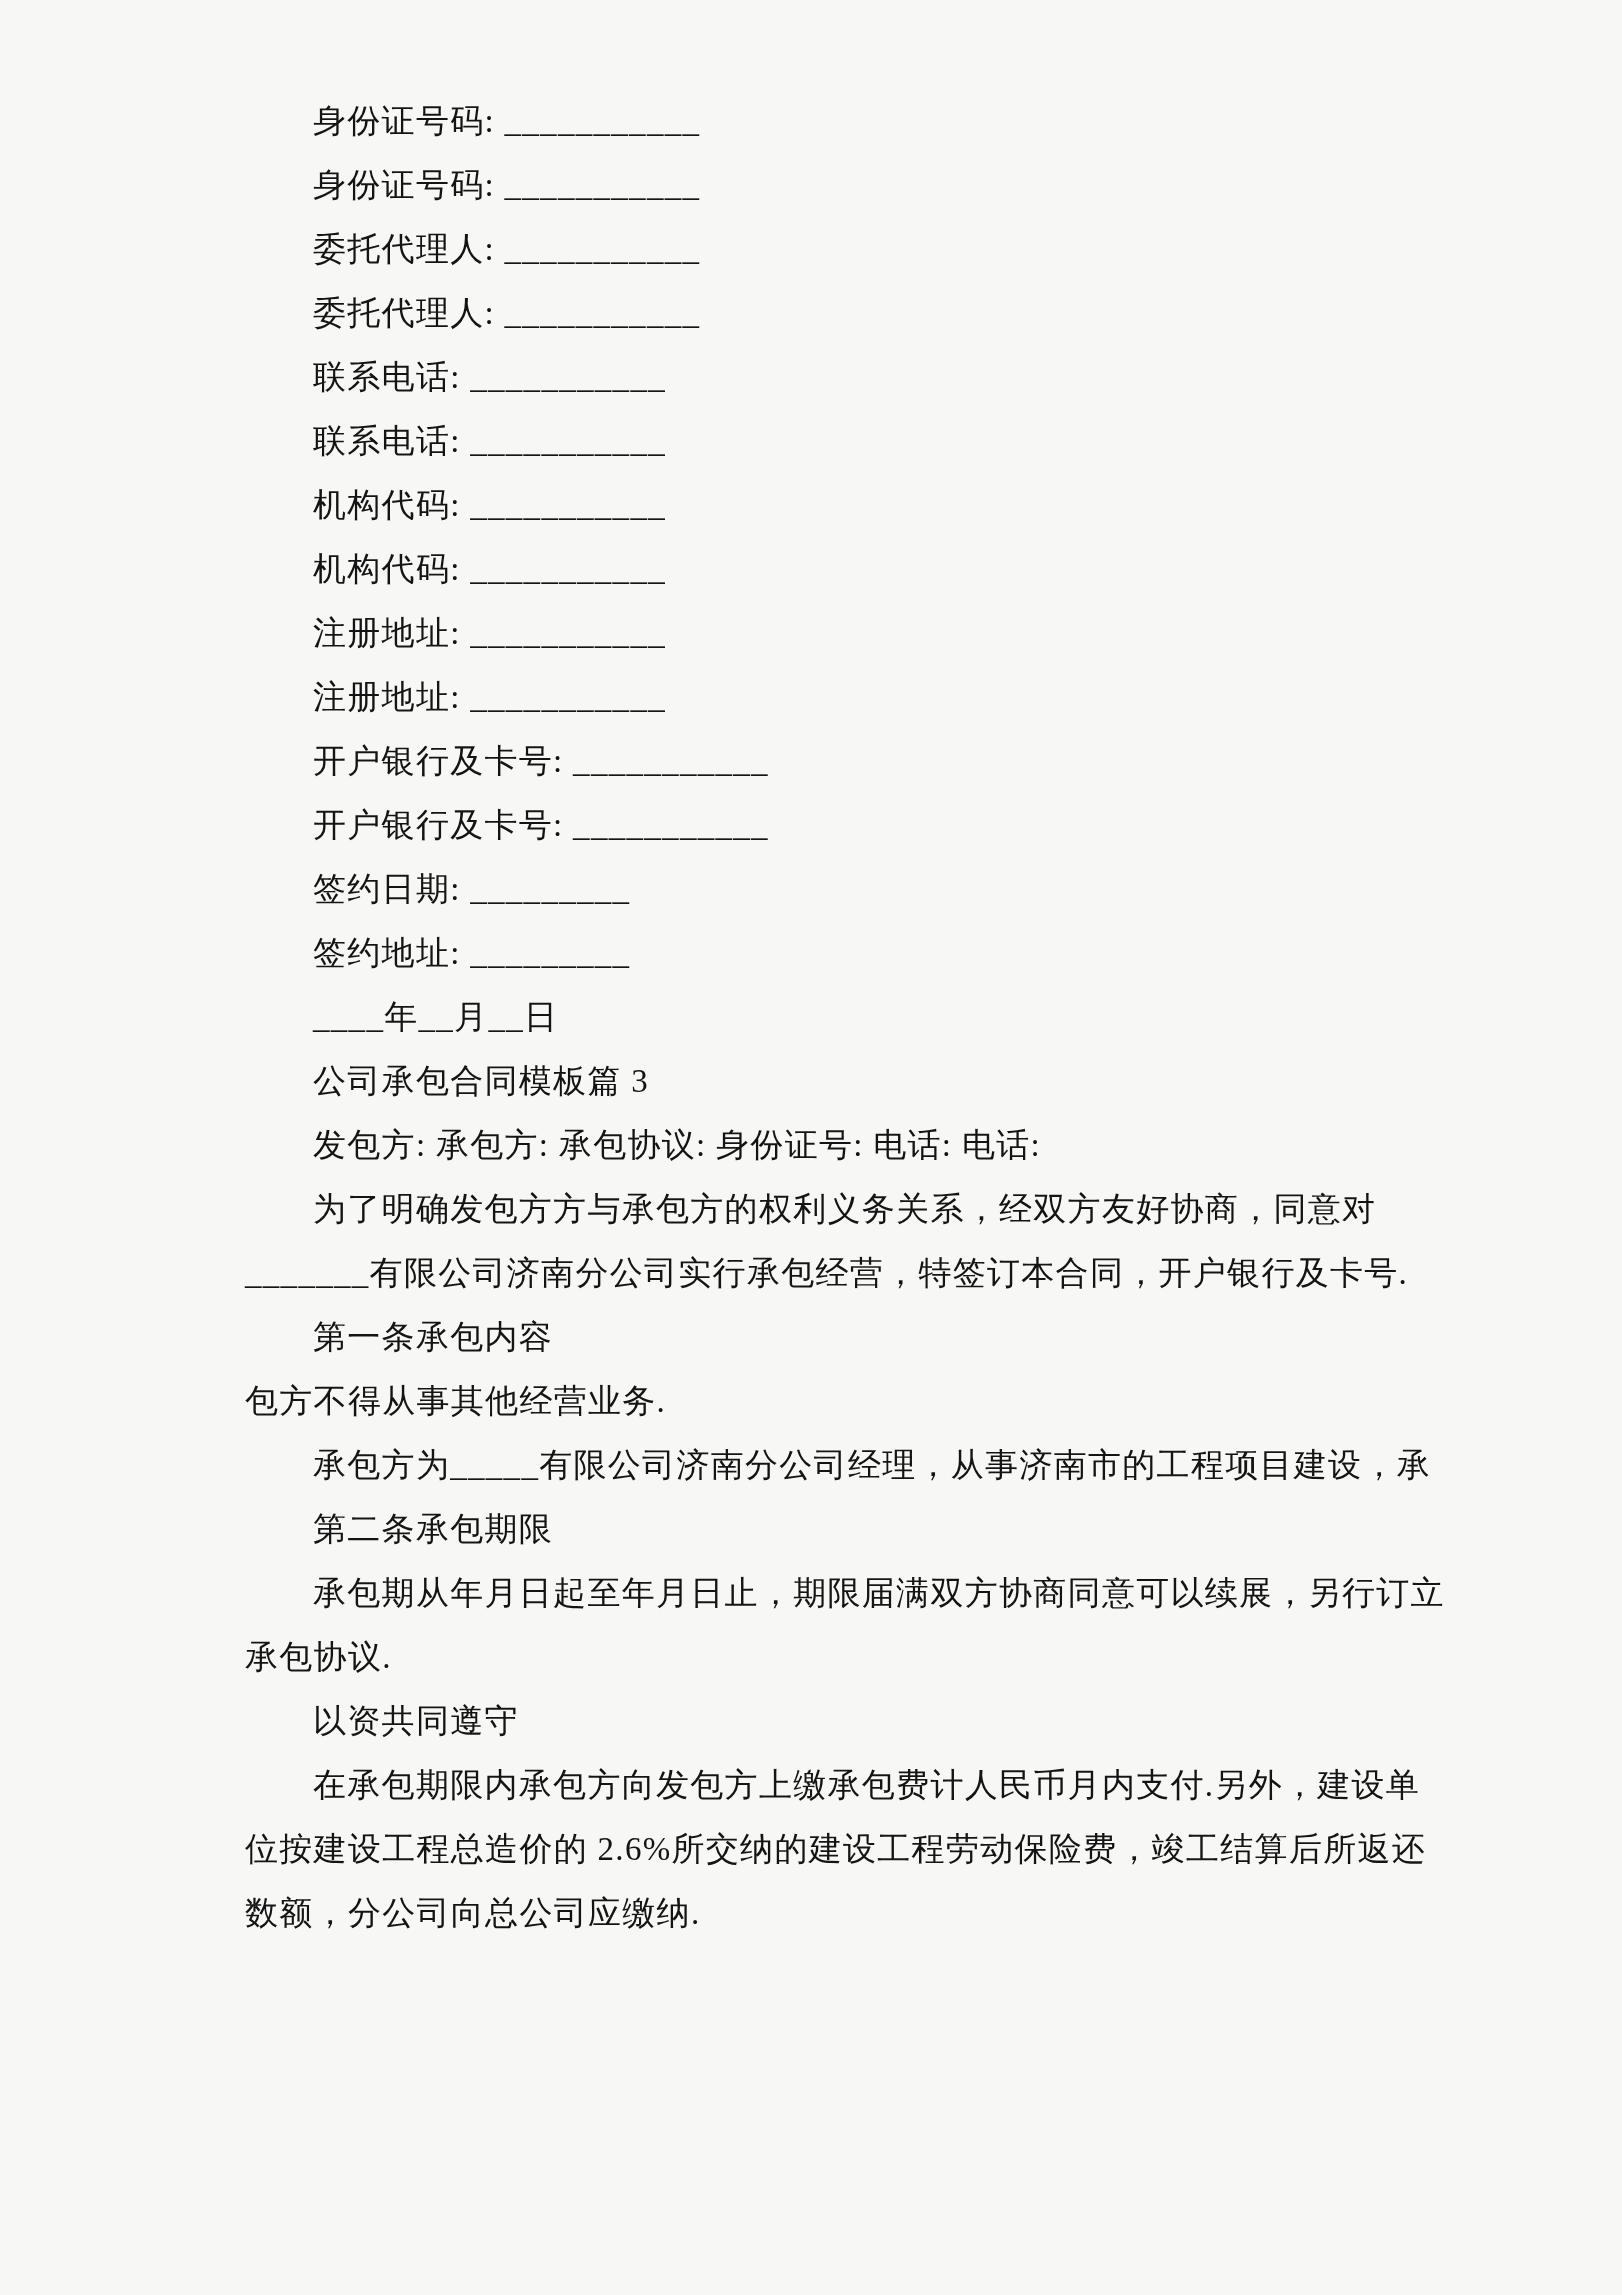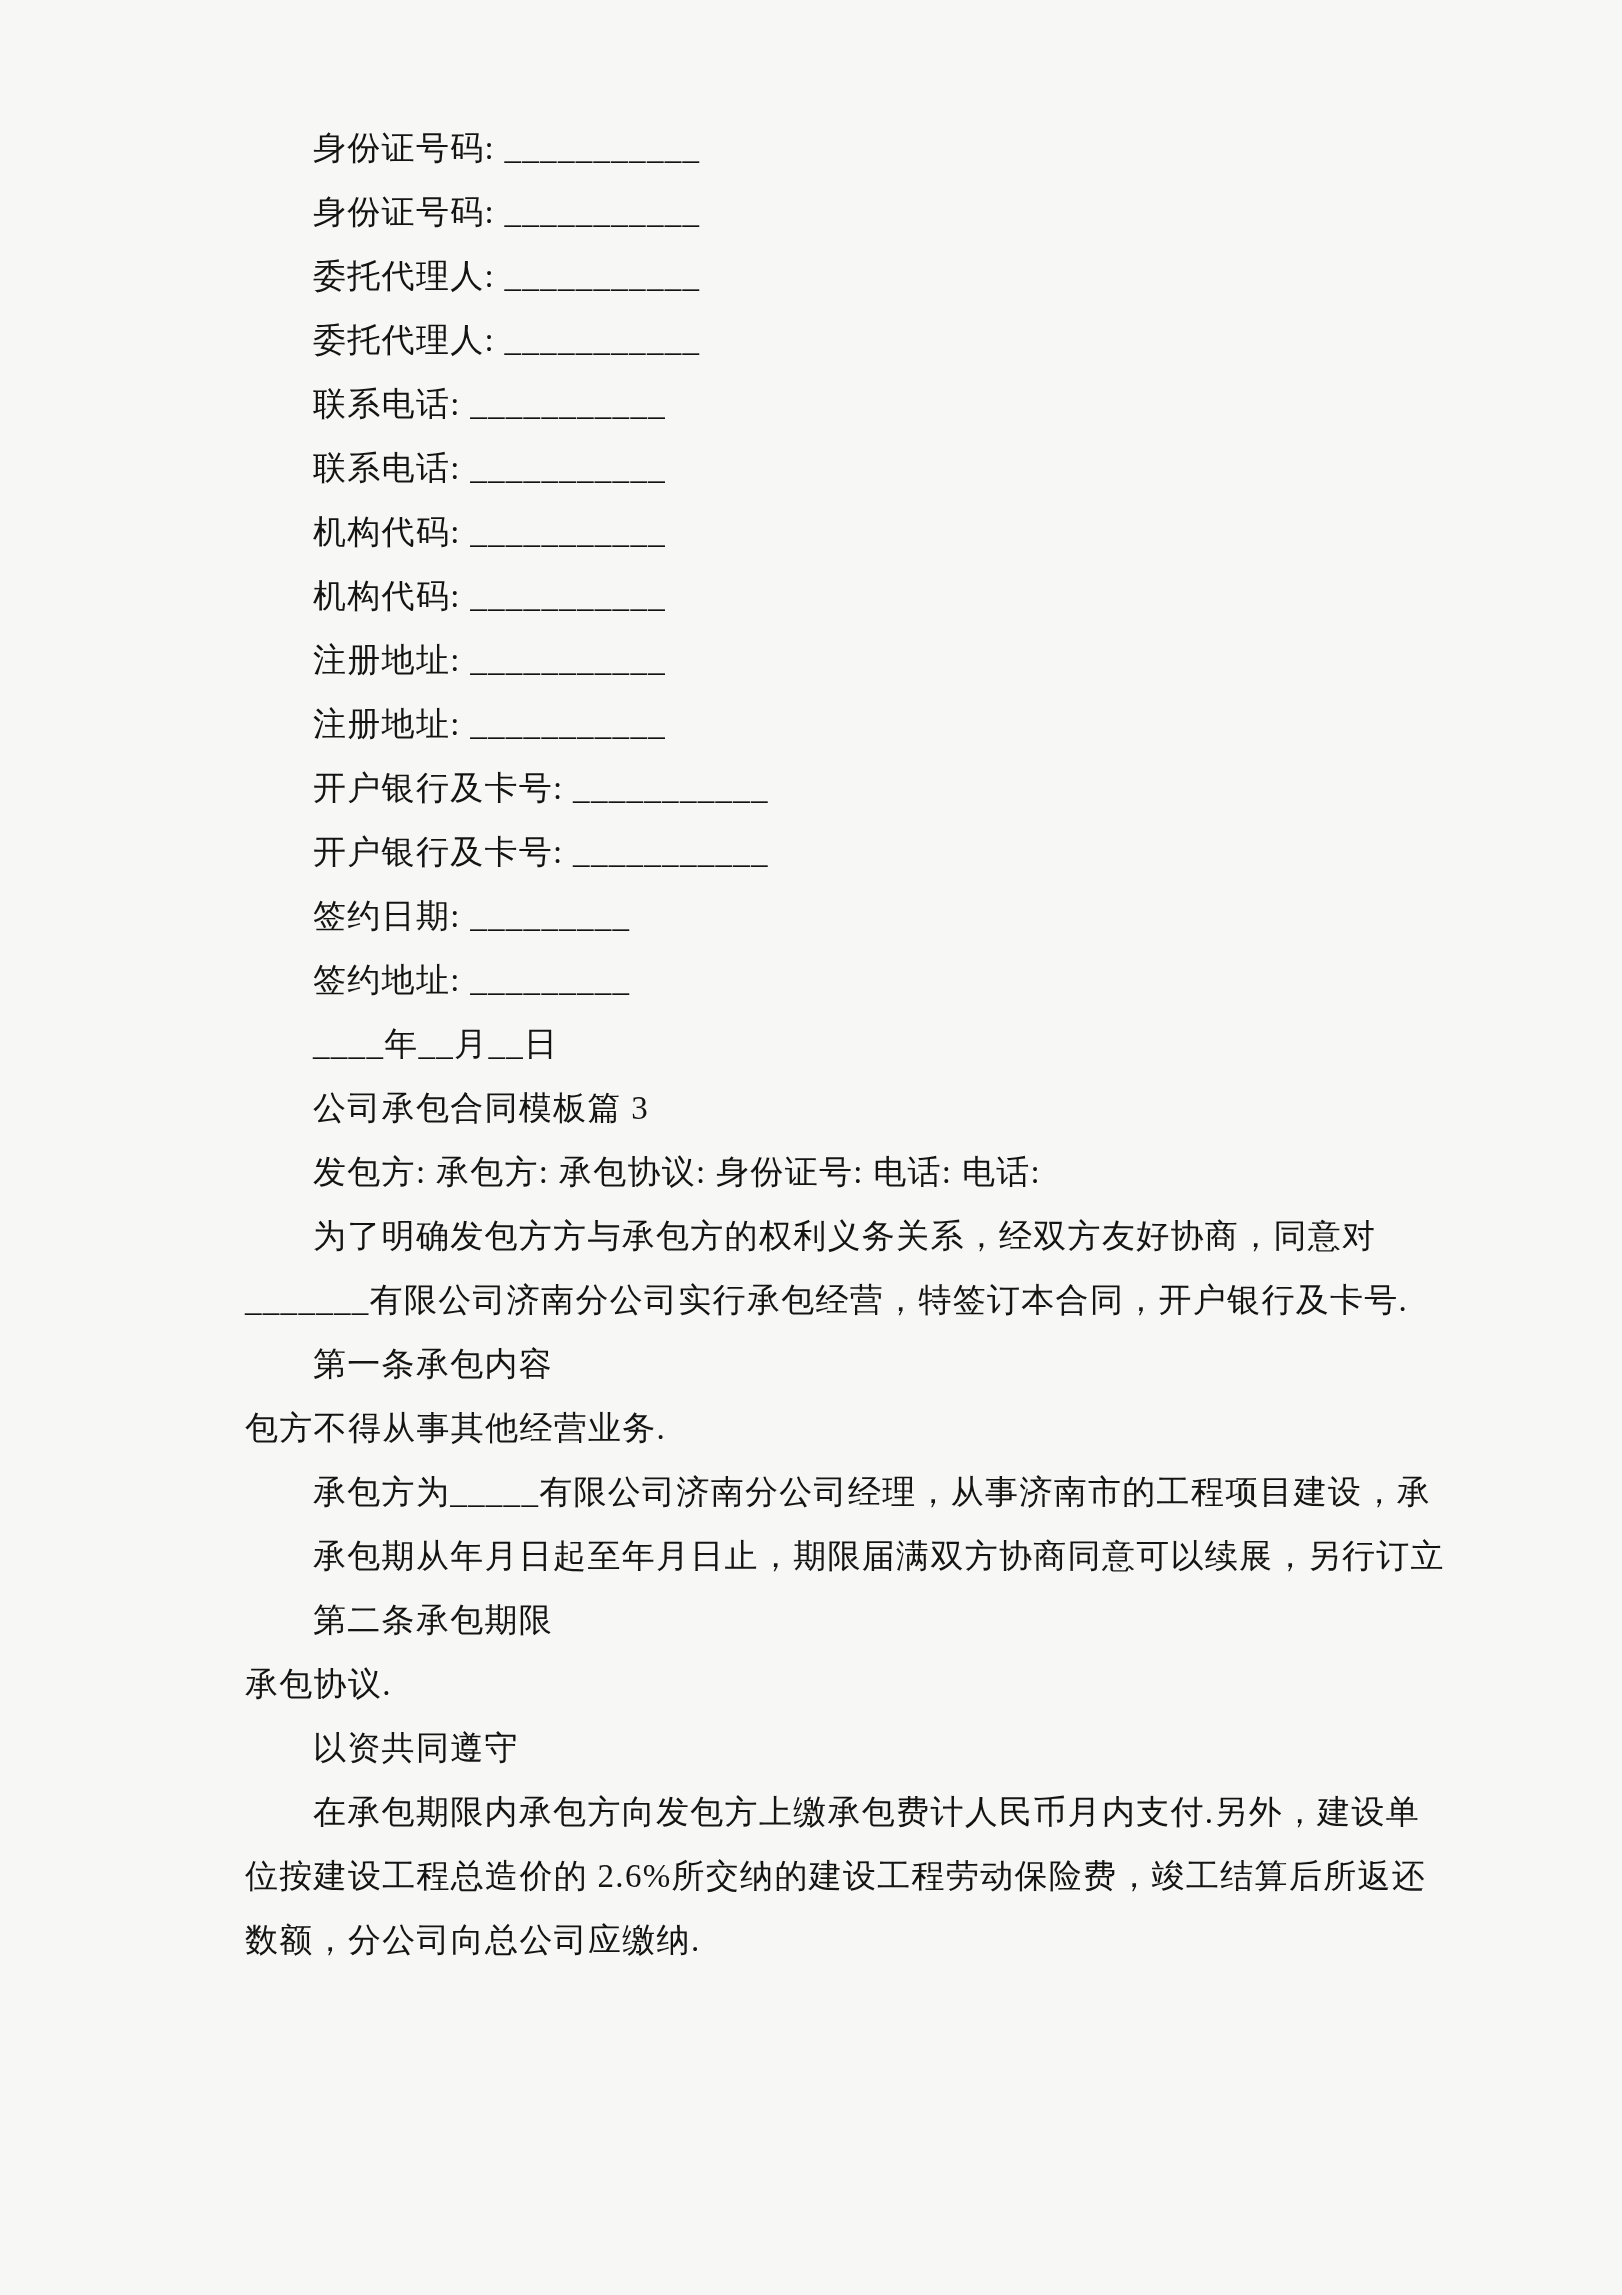--- a/index.html
+++ b/index.html
@@ -14,21 +14,21 @@
     margin: 0 auto;
     background: #f7f7f5;
     overflow: hidden;
   }
   .doc-content {
     position: absolute;
     left: 0;
     top: 0;
     width: 1623px;
     box-sizing: border-box;
-    padding: 116px 262px 0 245px;
+    padding: 89px 262px 0 245px;
   }
   .line {
     height: 64px;
     line-height: 64px;
     font-size: 33px;
     letter-spacing: 1.3px;
     color: #141414;
     font-family: "Liberation Serif", "DejaVu Serif", serif;
     white-space: pre;
     overflow: visible;
@@ -57,22 +57,22 @@
       <div class="line ind">签约日期: _________</div>
       <div class="line ind">签约地址: _________</div>
       <div class="line ind">____年__月__日</div>
       <div class="line ind">公司承包合同模板篇 3</div>
       <div class="line ind">发包方: 承包方: 承包协议: 身份证号: 电话: 电话:</div>
       <div class="line ind">为了明确发包方方与承包方的权利义务关系，经双方友好协商，同意对</div>
       <div class="line">_______有限公司济南分公司实行承包经营，特签订本合同，开户银行及卡号.</div>
       <div class="line ind">第一条承包内容</div>
       <div class="line">包方不得从事其他经营业务.</div>
       <div class="line ind">承包方为_____有限公司济南分公司经理，从事济南市的工程项目建设，承</div>
+      <div class="line ind">第二条承包期限</div>
       <div class="line ind">承包期从年月日起至年月日止，期限届满双方协商同意可以续展，另行订立</div>
-      <div class="line ind">第二条承包期限</div>
       <div class="line">承包协议.</div>
       <div class="line ind">以资共同遵守</div>
       <div class="line ind">在承包期限内承包方向发包方上缴承包费计人民币月内支付.另外，建设单</div>
       <div class="line">位按建设工程总造价的 2.6%所交纳的建设工程劳动保险费，竣工结算后所返还</div>
       <div class="line">数额，分公司向总公司应缴纳.</div>
     </div>
 </div>
 
 
 </body></html>

